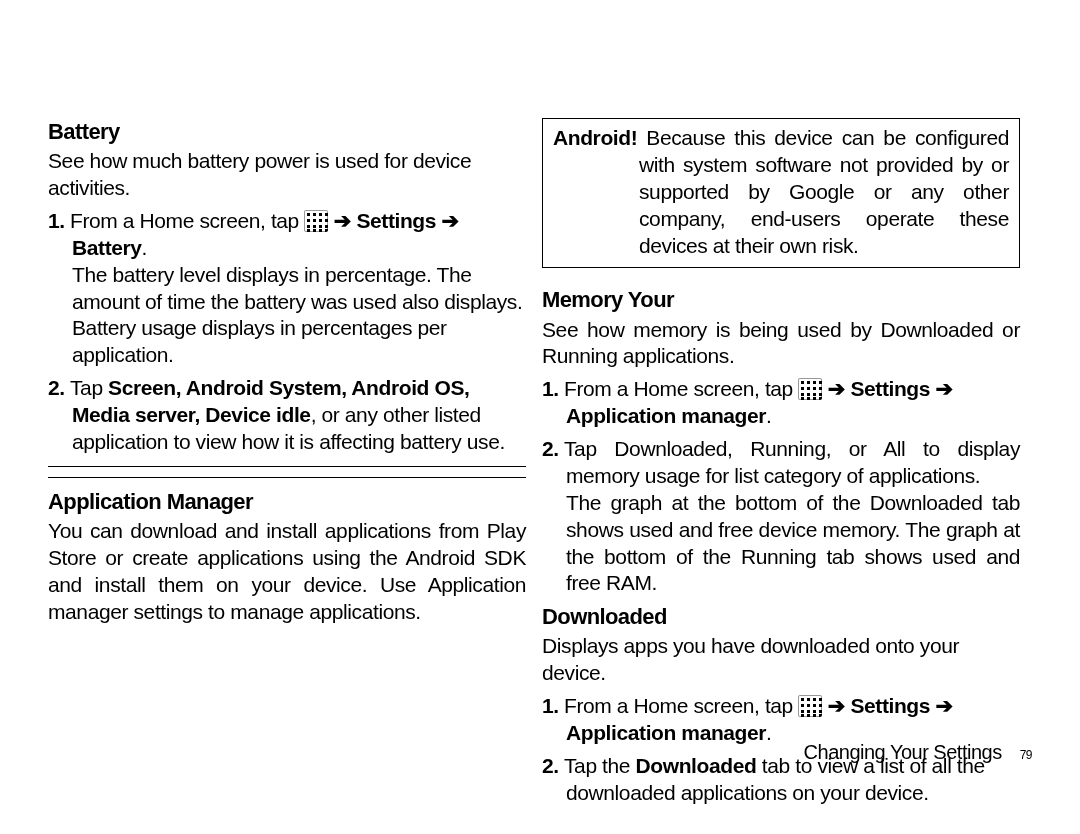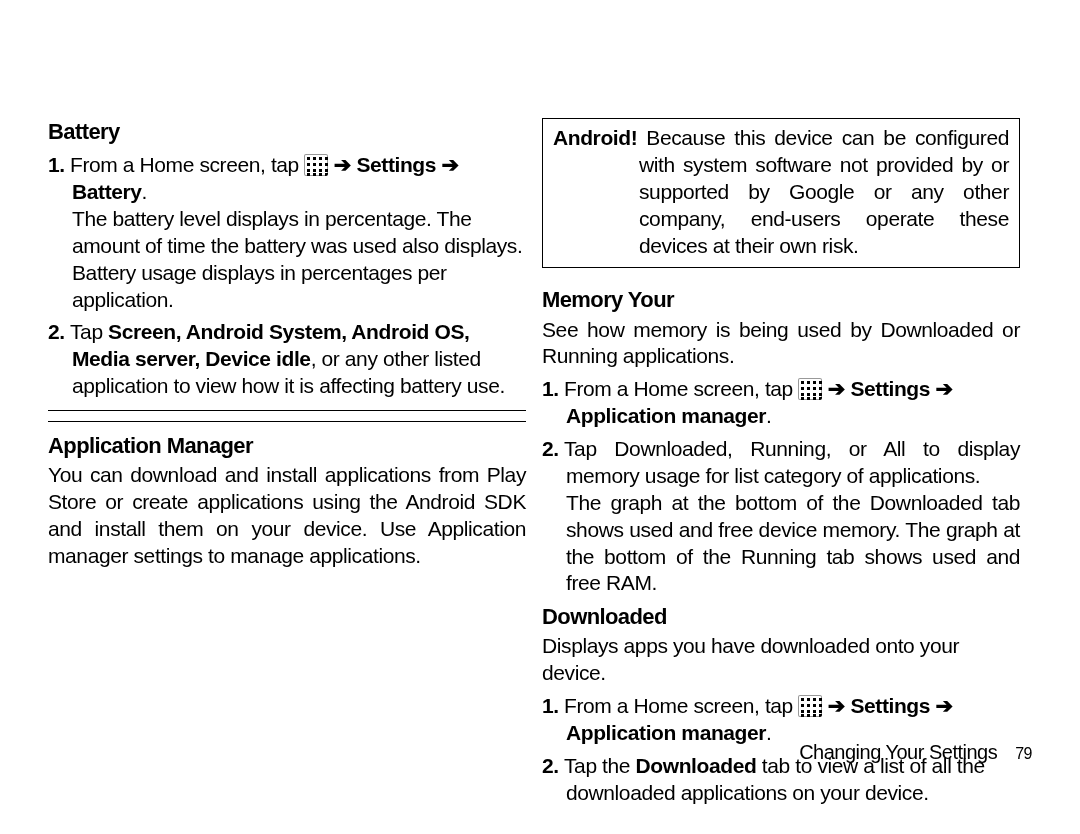--- a/index.html
+++ b/index.html
@@ -88,34 +88,35 @@
     padding-left: 50px;
     text-indent: -50px;
   }
   .footer {
     position: absolute;
     right: 48px;
     bottom: 68px;
     font-size: 20px;
     letter-spacing: -0.5px;
   }
-  .footer .pgnum { margin-left: 18px; font-size: 16px; }
+  .footer .pgnum { margin-left: 18px; font-size: 12px; }
   .just { text-align: justify; text-justify: inter-word; }
   .mt6 { margin-top: 6px; }
   .mt10 { margin-top: 10px; }
 </style>
 </head>
 <body>
 
 <div class="page">
   <div class="columns">
 
     <div class="col">
 
       <div class="heading">Battery</div>
+      <div class="para">See how much battery power is used for device activities.</div>
 
       <div class="para indent mt6">
         <span class="num">1.</span><span>From a Home screen, tap </span><span class="grid-icon"></span>
         <span class="arrow">➔</span><span class="b"> Settings </span><span class="arrow">➔</span><span class="b"> Battery</span><span>.</span>
         <div>The battery level displays in percentage. The amount of time the battery was used also displays. Battery usage displays in percentages per application.</div>
       </div>
 
       <div class="para indent mt6">
         <span class="num">2.</span><span>Tap </span><span class="b">Screen, Android System, Android OS, Media server, Device idle</span><span>, or any other listed application to view how it is affecting battery use.</span>
       </div>

